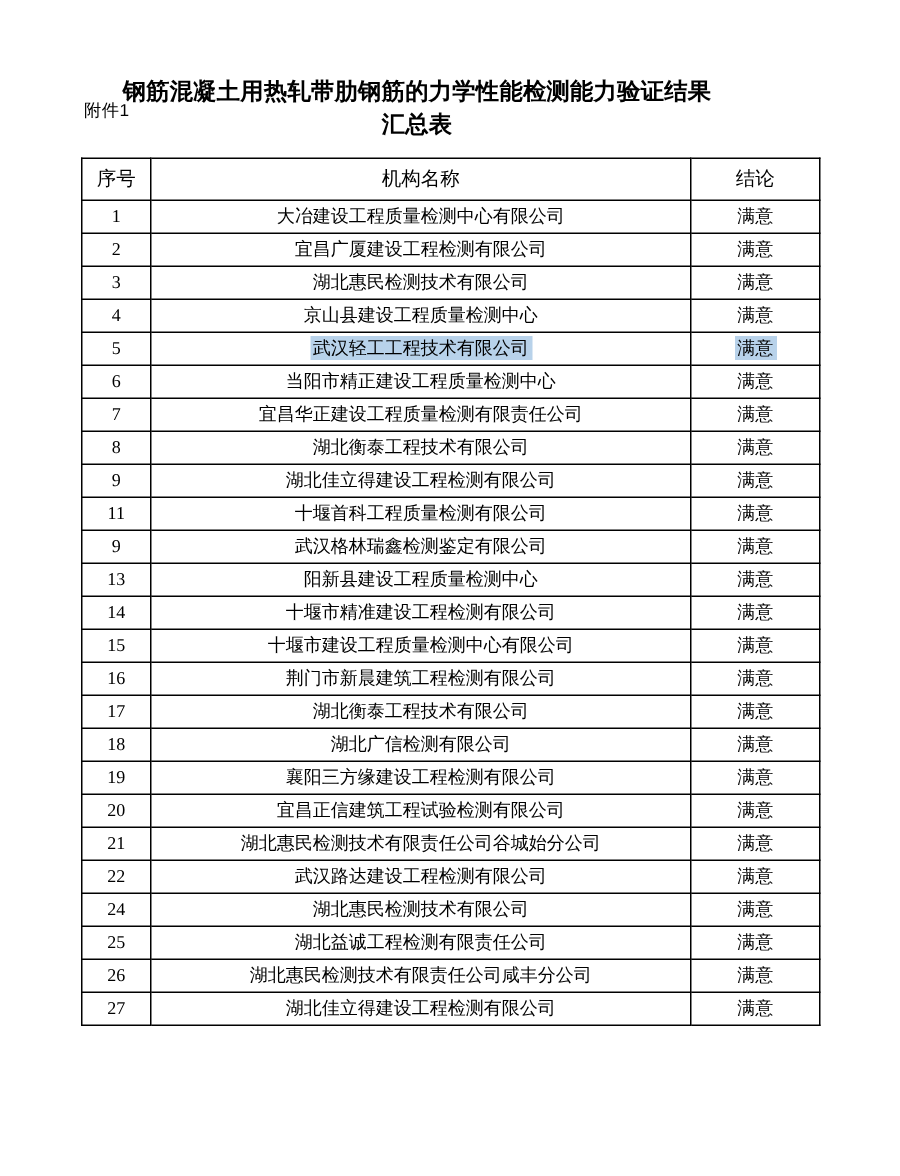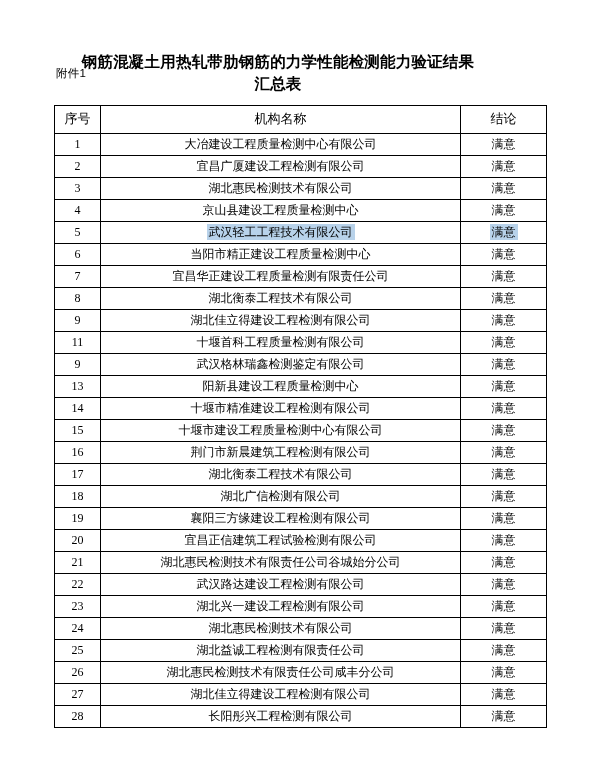--- a/index.html
+++ b/index.html
@@ -201,45 +201,35 @@
           <td class="cell-no">21</td>
           <td class="cell-name"><span>湖北惠民检测技术有限责任公司谷城始分公司</span></td>
           <td class="cell-result"><span>满意</span></td>
         </tr>
         <tr>
           <td class="cell-no">22</td>
           <td class="cell-name"><span>武汉路达建设工程检测有限公司</span></td>
           <td class="cell-result"><span>满意</span></td>
         </tr>
         <tr>
-          <td class="cell-no">23</td>
-          <td class="cell-name"><span>湖北兴一建设工程检测有限公司</span></td>
-          <td class="cell-result"><span>满意</span></td>
-        </tr>
-        <tr>
           <td class="cell-no">24</td>
           <td class="cell-name"><span>湖北惠民检测技术有限公司</span></td>
           <td class="cell-result"><span>满意</span></td>
         </tr>
         <tr>
           <td class="cell-no">25</td>
           <td class="cell-name"><span>湖北益诚工程检测有限责任公司</span></td>
           <td class="cell-result"><span>满意</span></td>
         </tr>
         <tr>
           <td class="cell-no">26</td>
           <td class="cell-name"><span>湖北惠民检测技术有限责任公司咸丰分公司</span></td>
           <td class="cell-result"><span>满意</span></td>
         </tr>
         <tr>
           <td class="cell-no">27</td>
           <td class="cell-name"><span>湖北佳立得建设工程检测有限公司</span></td>
           <td class="cell-result"><span>满意</span></td>
         </tr>
-        <tr>
-          <td class="cell-no">28</td>
-          <td class="cell-name"><span>长阳彤兴工程检测有限公司</span></td>
-          <td class="cell-result"><span>满意</span></td>
-        </tr>
       </tbody>
   </table>
 
 </div>
 
 </body></html>

